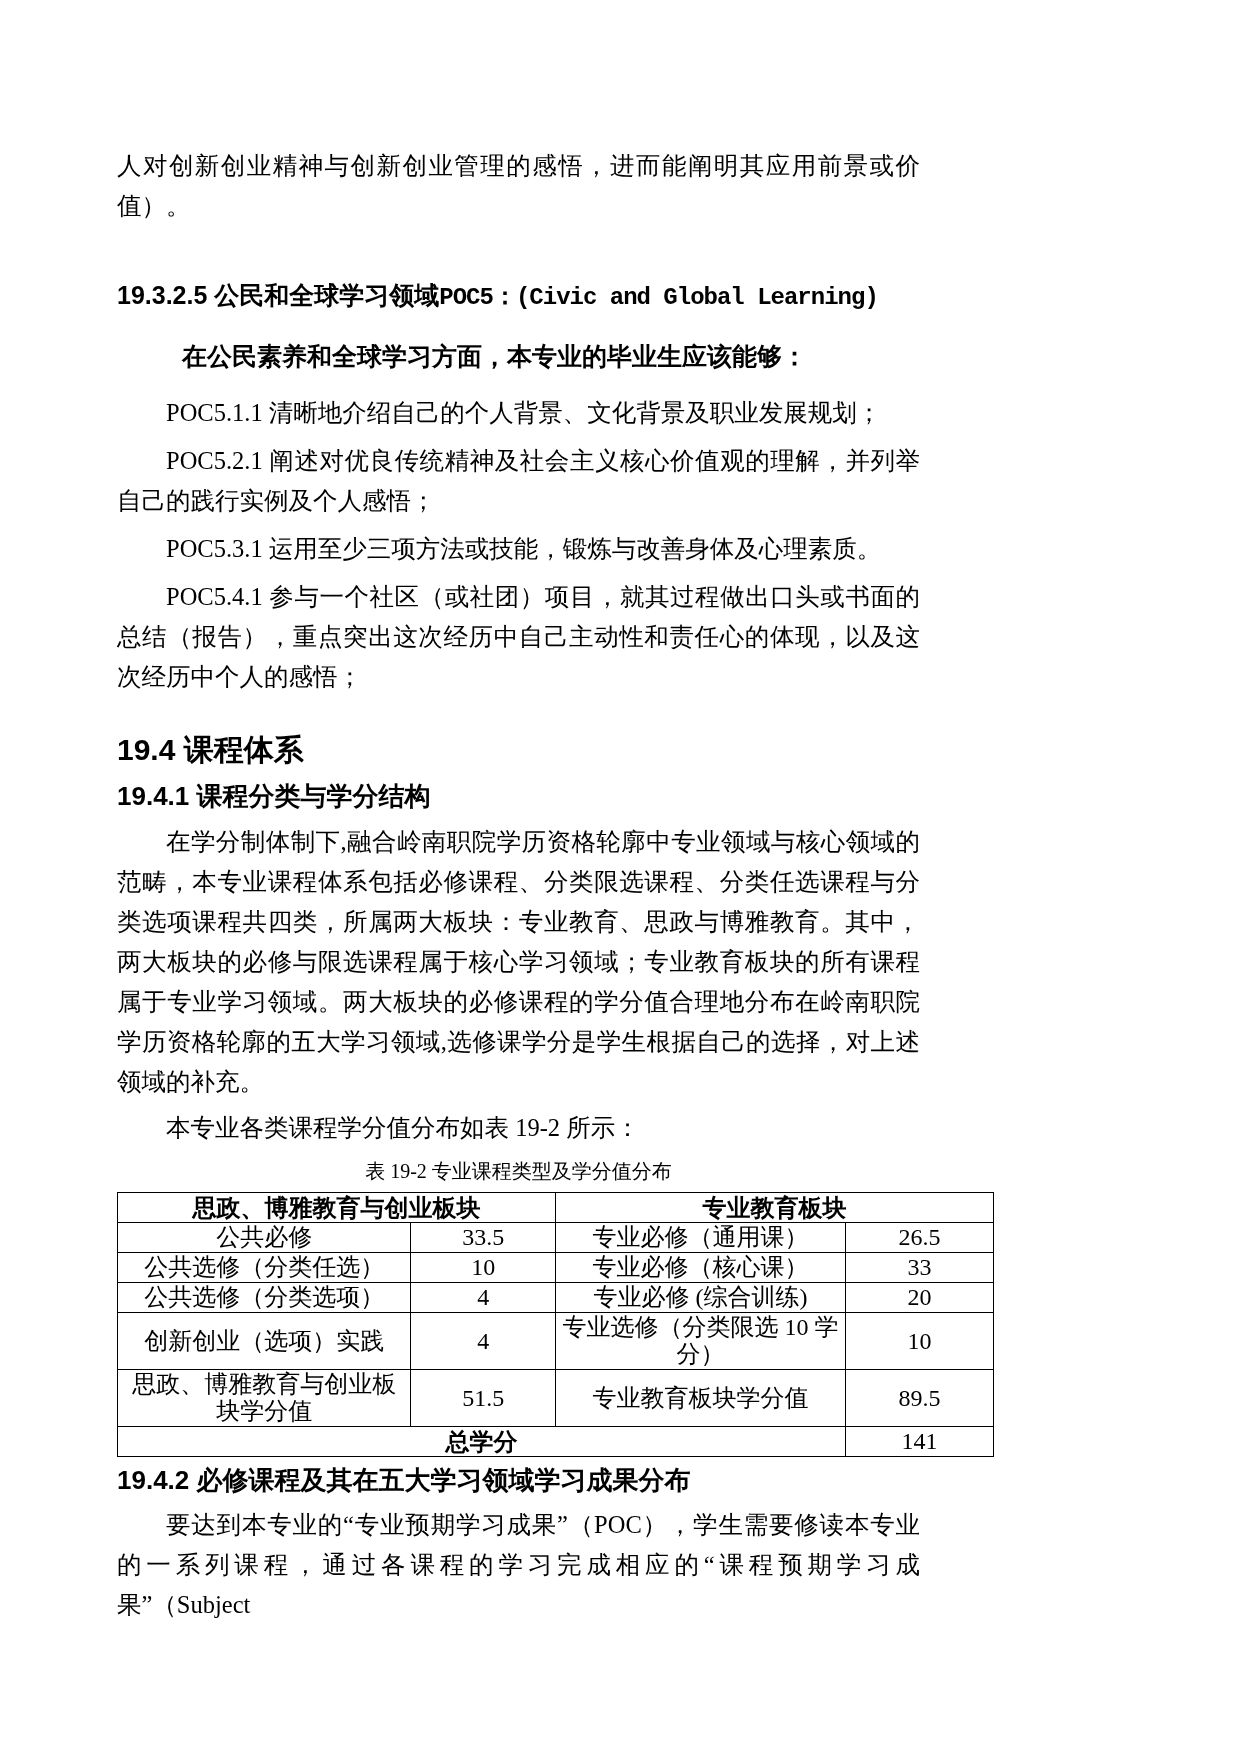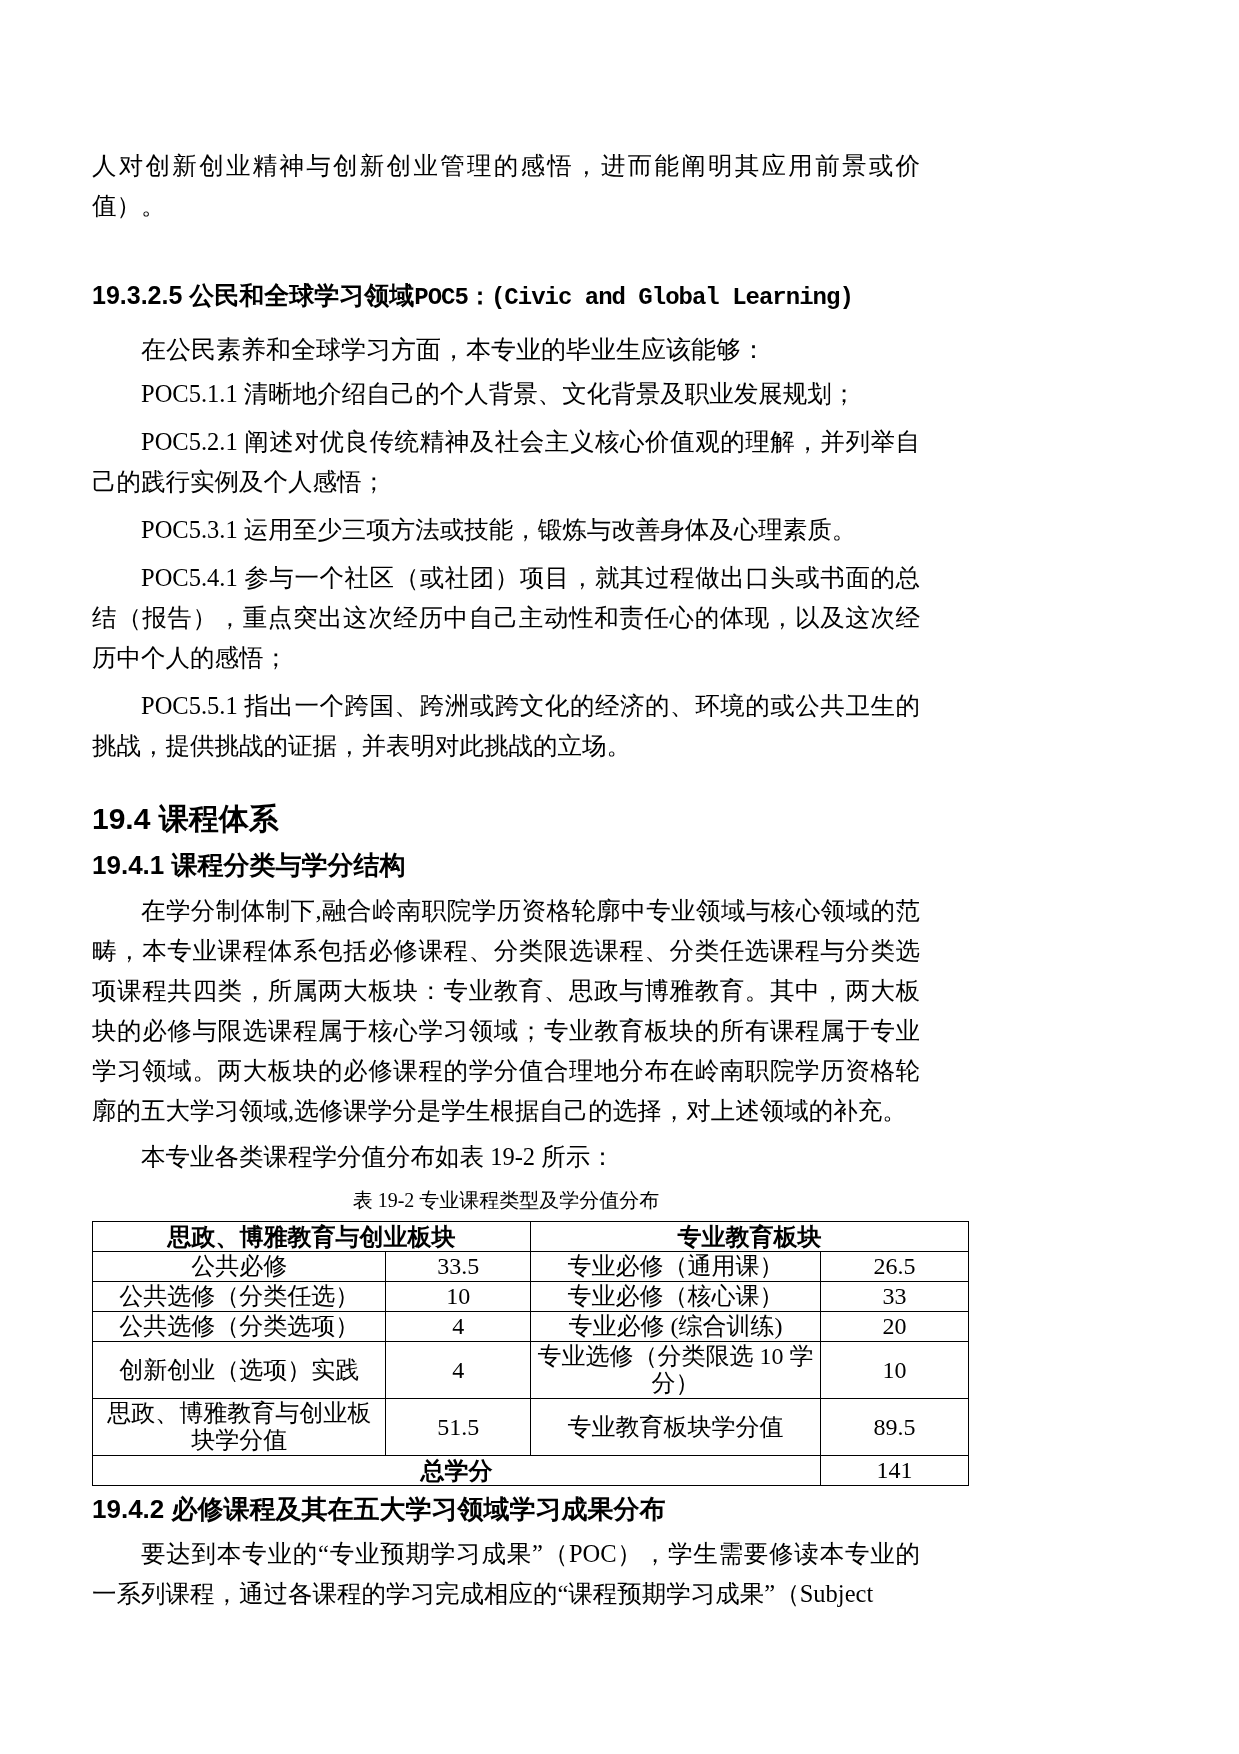--- a/index.html
+++ b/index.html
@@ -8,21 +8,21 @@
     height: 1754px;
     background: #ffffff;
     color: #000000;
     font-family: "Liberation Serif", "DejaVu Serif", serif;
     -webkit-font-smoothing: antialiased;
   }
   * { box-sizing: border-box; }
   .page {
     width: 1094px;
     height: 1754px;
-    padding: 146px 174px 0 92px;
+    padding: 146px 174px 0 117px;
     overflow: hidden;
   }
   
   .para {
     font-size: 24.5px;
     line-height: 40px;
     text-align: justify;
     margin: 0;
   }
   .indent { text-indent: 49px; }
@@ -35,25 +35,25 @@
     margin: 48px 0 9px 0;
   }
   .h4 .mono {
     font-family: "Liberation Mono", "DejaVu Sans Mono", monospace;
     font-weight: bold;
     font-size: 24px;
     letter-spacing: -1px;
   }
   .lead {
     font-family: "Liberation Sans", "DejaVu Sans", sans-serif;
-    font-weight: normal;
+    font-weight: bold;
     font-size: 25px;
     line-height: 42px;
     text-indent: 49px;
-    margin: 0;
+    margin: 16px;
   }
   .poc-list { margin: 4px 0 0 0; }
   .poc-item {
     font-size: 24.5px;
     line-height: 40px;
     text-align: justify;
     text-indent: 49px;
     margin: 0 0 8px 0;
   }
   .h2 {
@@ -116,21 +116,20 @@
 
   <div class="h4"><span>19.3.2.5 公民和全球学习领域</span><span class="mono">POC5：(Civic and Global Learning)</span></div>
 
   <p class="lead">在公民素养和全球学习方面，本专业的毕业生应该能够：</p>
 
   <div class="poc-list">
     <p class="poc-item">POC5.1.1 清晰地介绍自己的个人背景、文化背景及职业发展规划；</p>
     <p class="poc-item">POC5.2.1 阐述对优良传统精神及社会主义核心价值观的理解，并列举自己的践行实例及个人感悟；</p>
     <p class="poc-item">POC5.3.1 运用至少三项方法或技能，锻炼与改善身体及心理素质。</p>
     <p class="poc-item">POC5.4.1 参与一个社区（或社团）项目，就其过程做出口头或书面的总结（报告），重点突出这次经历中自己主动性和责任心的体现，以及这次经历中个人的感悟；</p>
-    <p class="poc-item">POC5.5.1 指出一个跨国、跨洲或跨文化的经济的、环境的或公共卫生的挑战，提供挑战的证据，并表明对此挑战的立场。</p>
   </div>
 
   <div class="h2">19.4 课程体系</div>
 
   <div class="h3">19.4.1 课程分类与学分结构</div>
 
   <p class="para indent mt8">在学分制体制下,融合岭南职院学历资格轮廓中专业领域与核心领域的范畴，本专业课程体系包括必修课程、分类限选课程、分类任选课程与分类选项课程共四类，所属两大板块：专业教育、思政与博雅教育。其中，两大板块的必修与限选课程属于核心学习领域；专业教育板块的所有课程属于专业学习领域。两大板块的必修课程的学分值合理地分布在岭南职院学历资格轮廓的五大学习领域,选修课学分是学生根据自己的选择，对上述领域的补充。</p>
 
   <p class="para indent mt6">本专业各类课程学分值分布如表 19-2 所示：</p>
 

